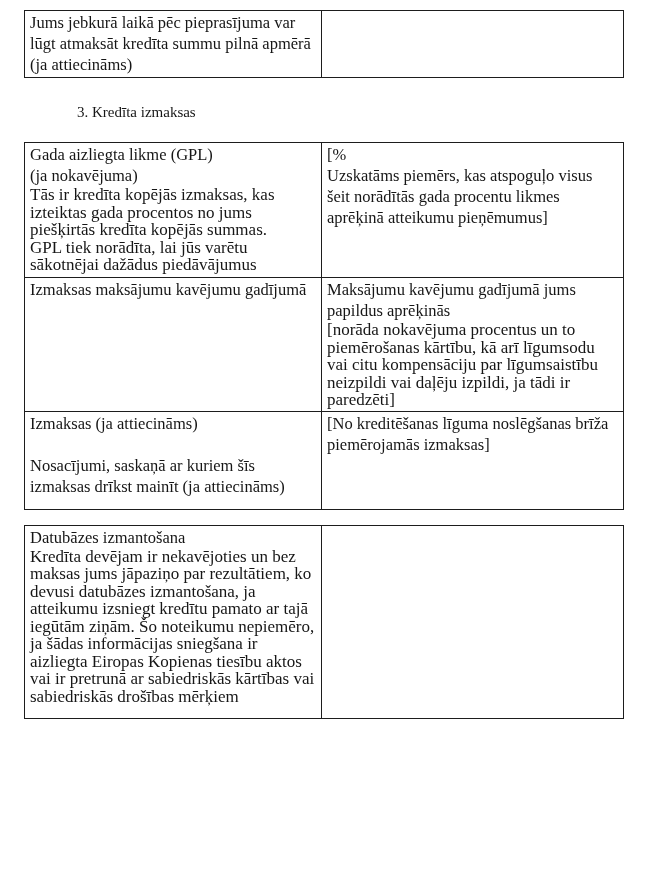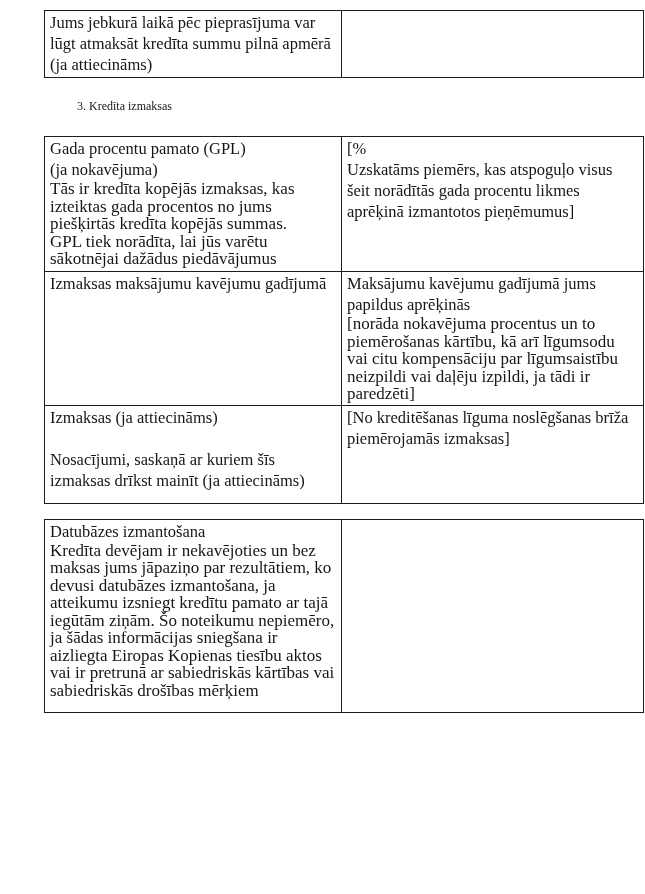--- a/index.html
+++ b/index.html
@@ -9,21 +9,21 @@
     background: #ffffff;
     font-family: "Liberation Serif", serif;
     color: #161616;
   }
   .page { width: 645px; min-height: 894px; overflow: hidden; }
 
   table.doc-table {
     border-collapse: collapse;
     table-layout: fixed;
     width: 599px;
-    margin-left: 44px;
+    margin-left: 24px;
   }
   table.t1 { margin-top: 10px; }
   table.t2 { margin-top: 19px; }
   table.t3 { margin-top: 15px; }
 
   col.c-left  { width: 297px; }
   col.c-right { width: 302px; }
 
   td {
     border: 1.5px solid #1d1d1d;
@@ -34,23 +34,23 @@
   
   td.h62  { height: 62px; }
   td.h88  { height: 88px; }
   td.h131 { height: 131px; }
   td.h94  { height: 94px; }
   td.h117 { height: 117px; }
   td.h46  { height: 46px; }
   td.h189 { height: 189px; }
 
   .heading {
-    font-size: 12px;
+    font-size: 15px;
     line-height: 21px;
-    margin: 18px 0 0 77px;
+    margin: 24px 0 0 77px;
   }
   .heading.h4 { margin-top: 23px; }
 
   p.p  { margin: 0; font-size: 16.5px; line-height: 21px; }
   p.ps { margin: 0; font-size: 17px; line-height: 17.5px; }
   p.gap-above { margin-top: 21px; }
 </style>
 </head>
 <body>
 
@@ -74,28 +74,28 @@
   <div class="heading">3. Kredīta izmaksas</div>
 
   <table class="doc-table t2">
     <colgroup>
         <col class="c-left">
         <col class="c-right">
       </colgroup>
     <tbody>
       <tr>
         <td class="h131">
-          <p class="p">Gada procentu pamato (GPL)</p>
+          <p class="p">Gada aizliegta likme (GPL)</p>
           <p class="p">(ja nokavējuma)</p>
           <p class="ps">Tās ir kredīta kopējās izmaksas, kas izteiktas gada procentos no jums piešķirtās kredīta kopējās summas.</p>
           <p class="ps">GPL tiek norādīta, lai jūs varētu sākotnējai dažādus piedāvājumus</p>
         </td>
         <td>
           <p class="p">[%</p>
-          <p class="p">Uzskatāms piemērs, kas atspoguļo visus šeit norādītās gada procentu likmes aprēķinā izmantotos pieņēmumus]</p>
+          <p class="p">Uzskatāms piemērs, kas atspoguļo visus šeit norādītās gada procentu likmes aprēķinā atteikumu pieņēmumus]</p>
         </td>
       </tr>
       <tr>
         <td class="h117">
           <p class="p">Izmaksas maksājumu kavējumu gadījumā</p>
         </td>
         <td>
           <p class="p">Maksājumu kavējumu gadījumā jums papildus aprēķinās</p>
           <p class="ps">[norāda nokavējuma procentus un to piemērošanas kārtību, kā arī līgumsodu vai citu kompensāciju par līgumsaistību neizpildi vai daļēju izpildi, ja tādi ir paredzēti]</p>
         </td>

